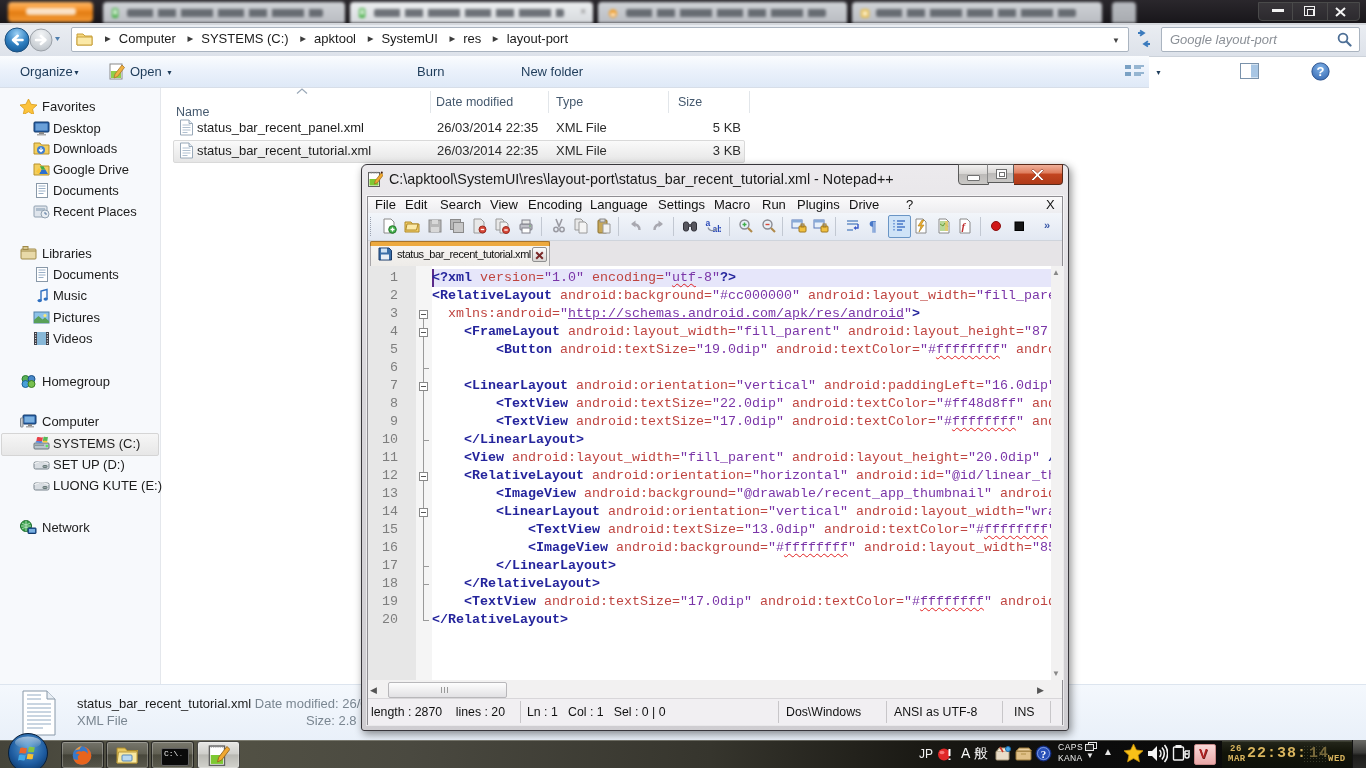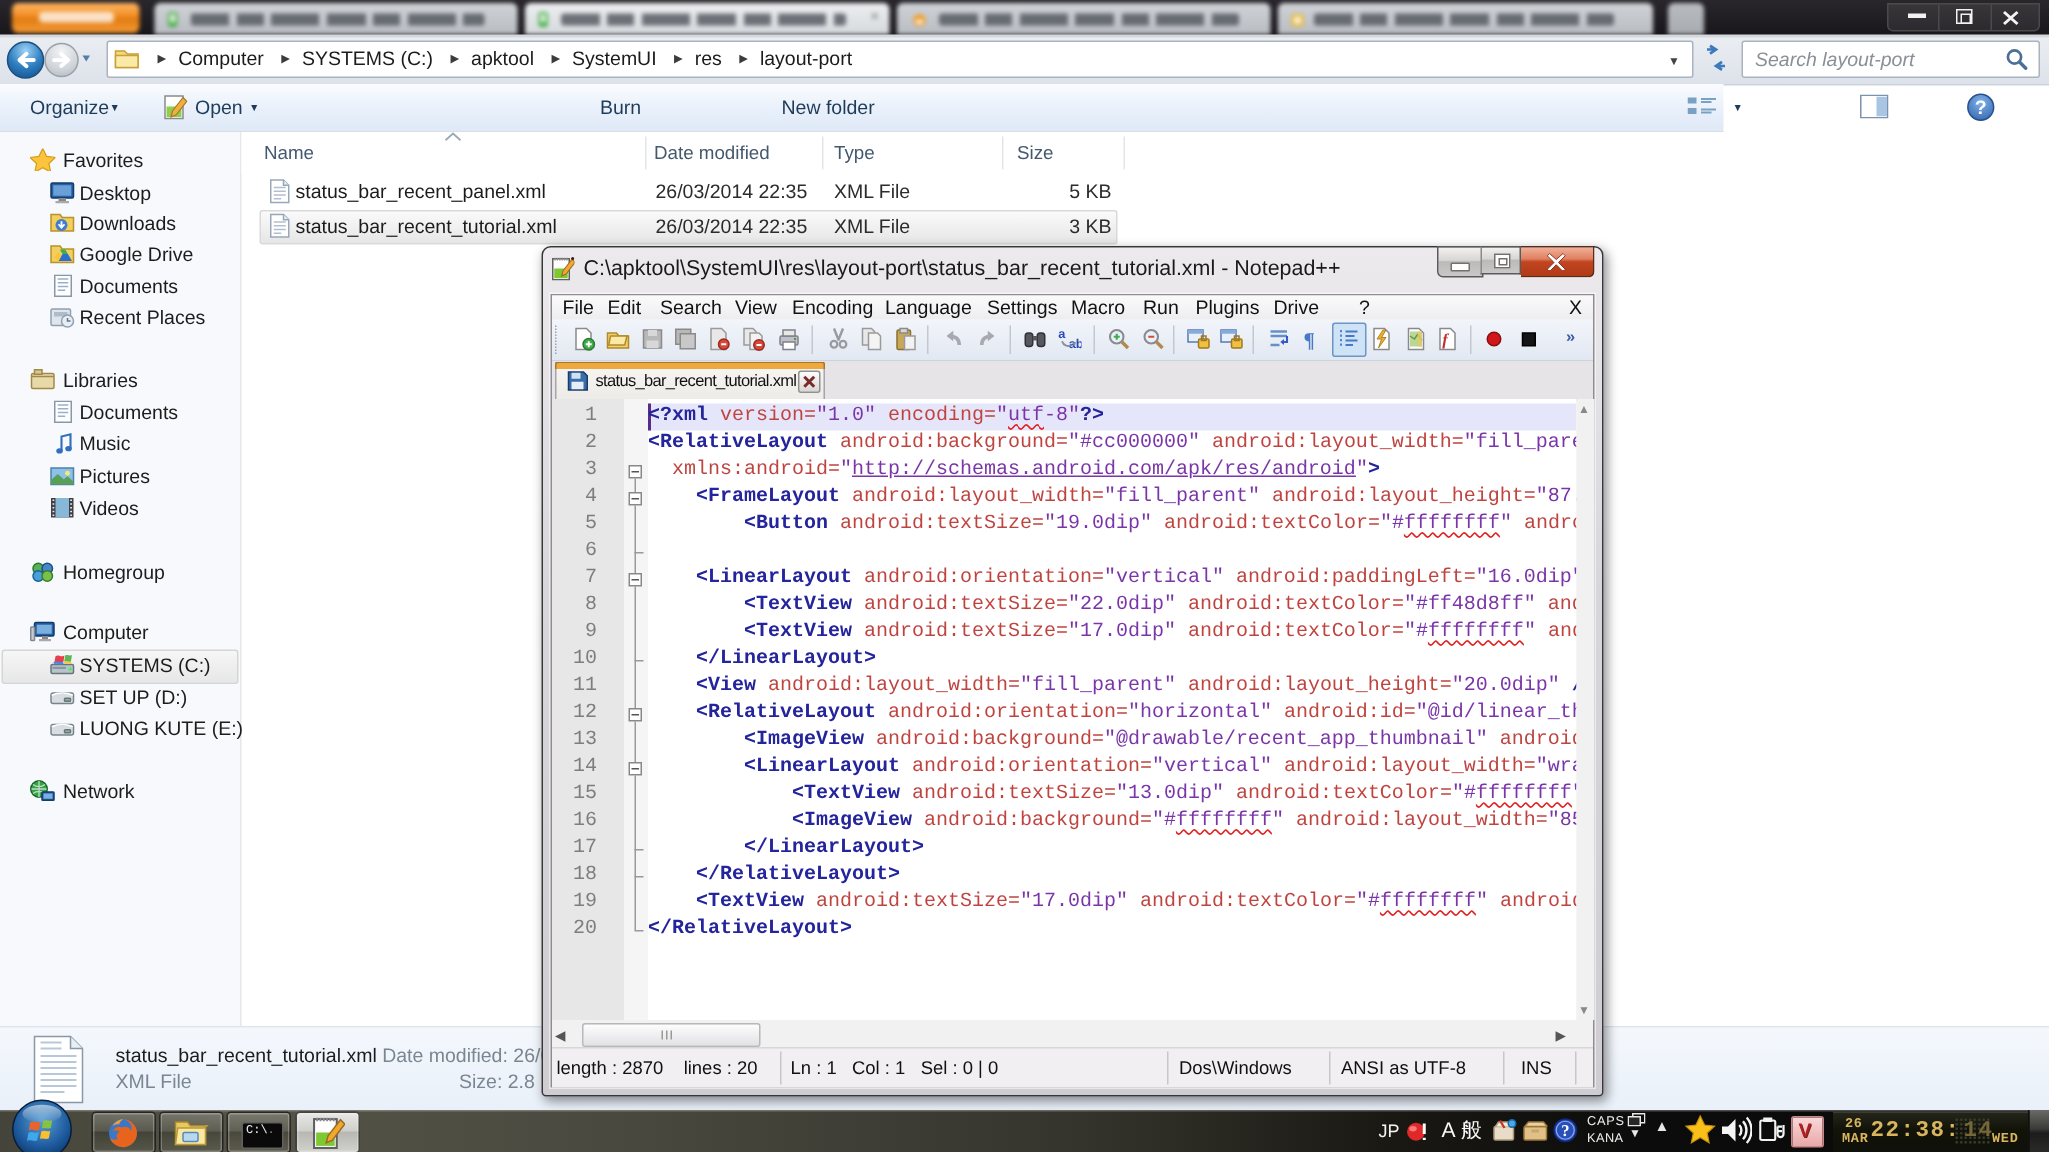--- a/index.html
+++ b/index.html
@@ -145,38 +145,38 @@
       </div>
       <span class="abs" style="right:8px;top:8px;color:#444;font-size:8px;">▼</span>
     </div>
     <div class="abs" style="left:1130px;top:4px;width:28px;height:19px;">
       <svg width="28" height="19" viewBox="0 0 28 19">
           <path d="M8 4 L14 4 M10 1.5 L14 4 L10 6.8" stroke="#3a7abd" stroke-width="1.8" fill="none"></path>
           <path d="M20 15 L14 15 M18 17.5 L14 15 L18 12.2" stroke="#3a7abd" stroke-width="1.8" fill="none"></path>
         </svg>
     </div>
     <div class="abs" style="left:1161px;top:2px;width:197px;height:23px;background:#fff;border:1px solid #aab4c0;border-radius:2px;">
-      <span class="abs" style="left:8px;top:4px;color:#8a8f96;font-size:13px;font-style:italic;">Search layout-port</span>
+      <span class="abs" style="left:8px;top:4px;color:#8a8f96;font-size:13px;font-style:italic;">Google layout-port</span>
       <svg class="abs" style="right:7px;top:4px;" width="15" height="15" viewBox="0 0 15 15">
           <circle cx="6" cy="6" r="4.4" fill="none" stroke="#4d6f96" stroke-width="1.8"></circle>
           <path d="M9.5 9.5l4 4" stroke="#4d6f96" stroke-width="2.2" stroke-linecap="round"></path>
         </svg>
     </div>
   </div>
   <div id="cmdband" class="abs">
     <span class="cmdtxt" style="left:20px;">Organize</span>
       <span class="cmdcar" style="left:73px;">▼</span>
     <svg class="abs" style="left:109px;top:7px;" width="16" height="17" viewBox="0 0 16 17">
       <rect x="1" y="1" width="12" height="15" fill="#fff" stroke="#8a8a8a"></rect>
       <rect x="2" y="8" width="10" height="7" fill="#8ed04a"></rect>
       <path d="M13 2l-7 9-1 4 3.5-1.5 7-9z" fill="#f0b040" stroke="#a8762a" stroke-width="0.8"></path>
     </svg>
     <span class="cmdtxt" style="left:130px;">Open</span>
       <span class="cmdcar" style="left:166px;">▼</span>
-    <span class="cmdtxt" style="left:400px;">Burn</span>
+    <span class="cmdtxt" style="left:417px;">Burn</span>
     <span class="cmdtxt" style="left:521px;">New folder</span>
     <svg class="abs" style="left:1125px;top:8px;" width="22" height="15" viewBox="0 0 22 15">
       <rect x="0" y="1" width="6" height="4" fill="#7aa1c4"></rect>
         <rect x="0" y="8" width="6" height="4" fill="#7aa1c4"></rect>
       <path d="M9 2h10M9 4h7M9 9h10M9 11h7" stroke="#7aa1c4" stroke-width="1.4"></path>
     </svg>
     <span class="cmdcar" style="left:1155px;">▼</span>
     <svg class="abs" style="left:1240px;top:7px;" width="19" height="16" viewBox="0 0 19 16">
       <rect x="0.5" y="0.5" width="18" height="15" fill="#fff" stroke="#7a92ab"></rect>
       <rect x="11" y="1.5" width="7" height="13" fill="#a8c6e4"></rect>
@@ -298,21 +298,21 @@
     <span class="side" style="left:53px;top:390px;">LUONG KUTE (E:)</span>
     <svg class="sideg" style="left:20px;top:432px;" viewBox="0 0 17 15">
         <circle cx="6" cy="6" r="5.5" fill="#38a048" stroke="#186828"></circle>
         <path d="M1 6h10M6 .5v11M2 3a6.5 6.5 0 008 0M2 9a6.5 6.5 0 018 0" stroke="#b8e0c0" fill="none" stroke-width="0.9"></path>
         <rect x="8" y="8" width="8" height="5.5" rx="0.5" fill="#2860a8" stroke="#123a6a"></rect>
         <rect x="9" y="9" width="6" height="3.5" fill="#7ab0e0"></rect>
       </svg>
     <span class="side" style="left:42px;top:432px;">Network</span>
   </div>
   <div id="hdr" class="abs">
-    <span class="hlbl" style="left:15px;">Name</span>
+    <span class="hlbl" style="left:15px;margin-top:10px;">Name</span>
     <span class="hlbl" style="left:275px;">Date modified</span>
     <span class="hlbl" style="left:395px;">Type</span>
     <span class="hlbl" style="left:517px;">Size</span>
     <div class="hsep" style="left:269px;"></div>
     <div class="hsep" style="left:387px;"></div>
     <div class="hsep" style="left:507px;"></div>
     <div class="hsep" style="left:588px;"></div>
     <svg class="abs" style="left:134px;top:0px;" width="14" height="6" viewBox="0 0 14 6">
         <path d="M2 5.5L7 1l5 4.5" fill="none" stroke="#9aa8b8" stroke-width="1.2"></path>
       </svg>

